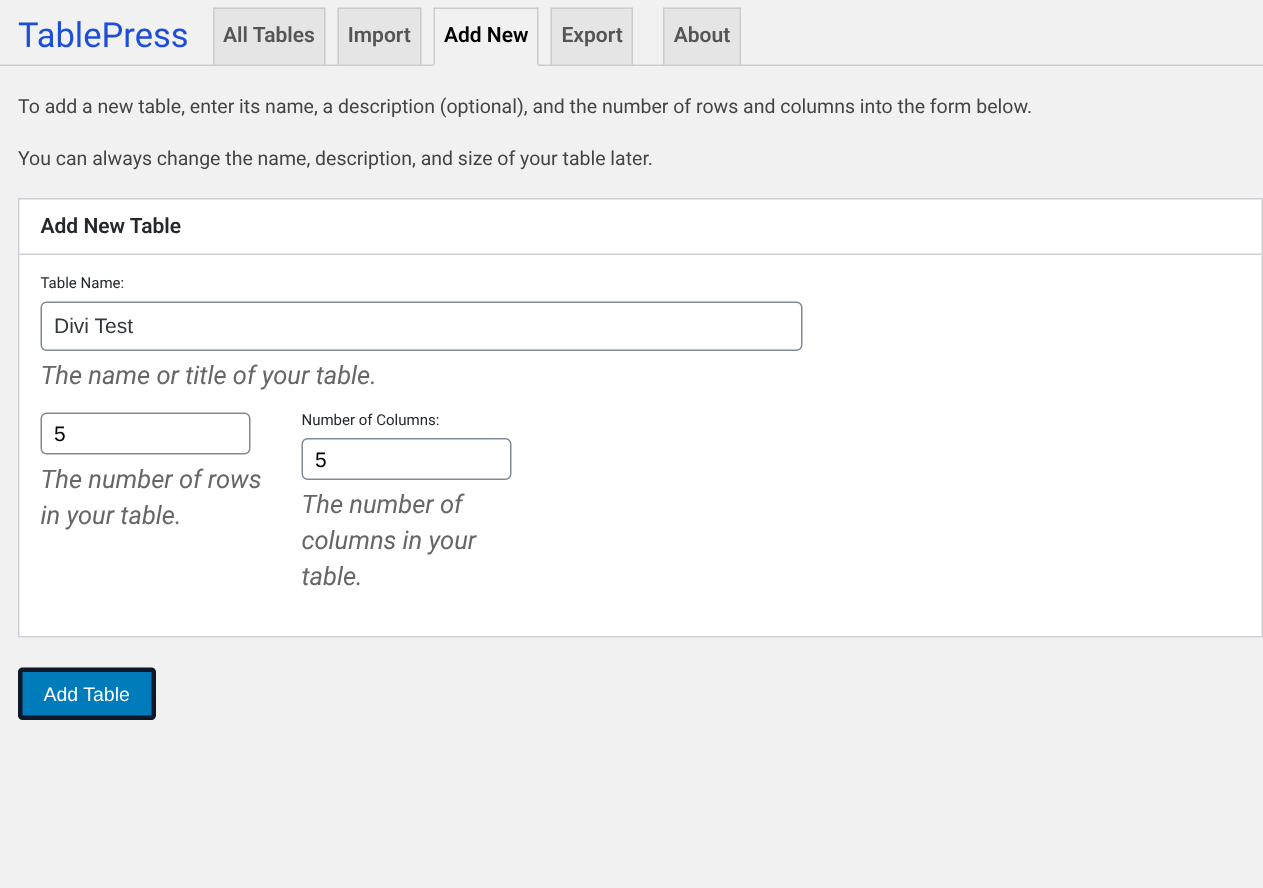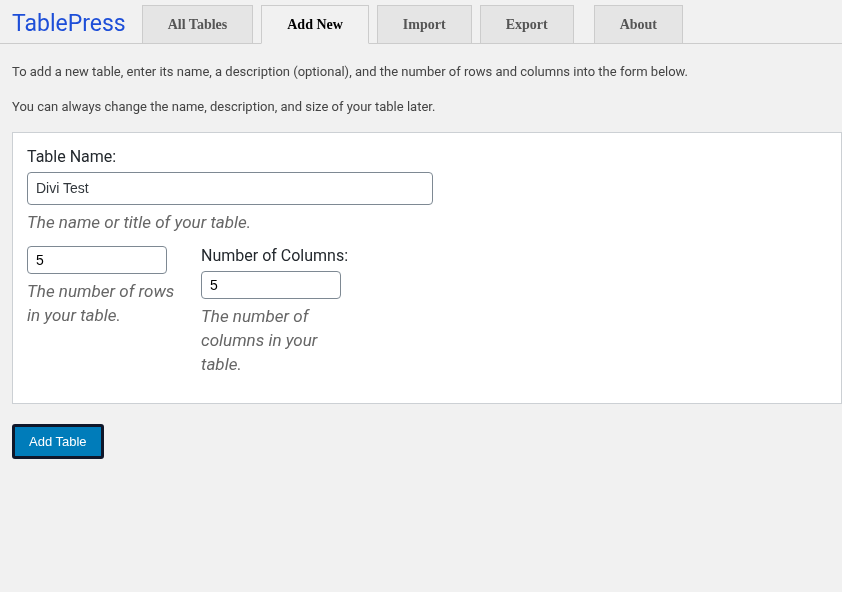--- a/index.html
+++ b/index.html
@@ -25,27 +25,26 @@
       font-weight: 400;
       padding: 10px 12px 6px 12px;
       color: #1d4ed8;
     }
     .nav-tab {
       background: #e5e5e5;
       border: 1px solid #ccc;
       color: #555;
       font-size: 14px;
       font-weight: 600;
-      padding: 8px 25px;
+      padding: 8px 6px;
       margin: 0 4px -1px 4px;
       text-decoration: none;
       line-height: 1.5;
       cursor: pointer;
       white-space: nowrap;
-      font-family: Liberation Serif, serif;
     }
     .nav-tab.active {
       background: #f1f1f1;
       border-bottom-color: #f1f1f1;
       color: #000;
     }
     .nav-spacer { width: 12px; }
     .intro-text {
       padding: 18px 16px 0 12px;
       font-size: 13px;
@@ -64,26 +63,26 @@
       font-size: 14px;
       font-weight: 600;
       color: #23282d;
     }
     .postbox-inside {
       padding: 14px;
     }
     .form-field { margin-bottom: 10px; }
     .form-label {
       display: block;
-      font-size: 16px;
+      font-size: 10px;
       color: #23282d;
       margin-bottom: 6px;
     }
     .text-input {
-      width: 406px;
+      width: 508px;
       padding: 5px 8px;
       font-size: 14px;
       border: 1px solid #7e8993;
       border-radius: 4px;
       background: #fff;
       color: #32373c;
       line-height: 1.5;
     }
     .textarea-input {
       width: 470px;
@@ -127,33 +126,34 @@
     }
   </style>
 </head>
 <body>
 
 
 
 <div class="nav-tab-wrapper">
   <span class="page-title">TablePress</span>
   <a class="nav-tab">All Tables</a>
+  <a class="nav-tab">Import</a>
   <a class="nav-tab active">Add New</a>
-  <a class="nav-tab">Import</a>
   <a class="nav-tab">Export</a>
   <span class="nav-spacer"></span>
   <a class="nav-tab">About</a>
 </div>
 
 <div class="intro-text">
   <p>To add a new table, enter its name, a description (optional), and the number of rows and columns into the form below.</p>
   <p>You can always change the name, description, and size of your table later.</p>
 </div>
 
 <div class="postbox">
+  <div class="postbox-header">Add New Table</div>
   <div class="postbox-inside">
 
     <div class="form-field">
       <label class="form-label">Table Name:</label>
       <input type="text" class="text-input" value="Divi Test" style="">
       <div class="hint">The name or title of your table.</div>
     </div>
 
 
     <div class="row">

